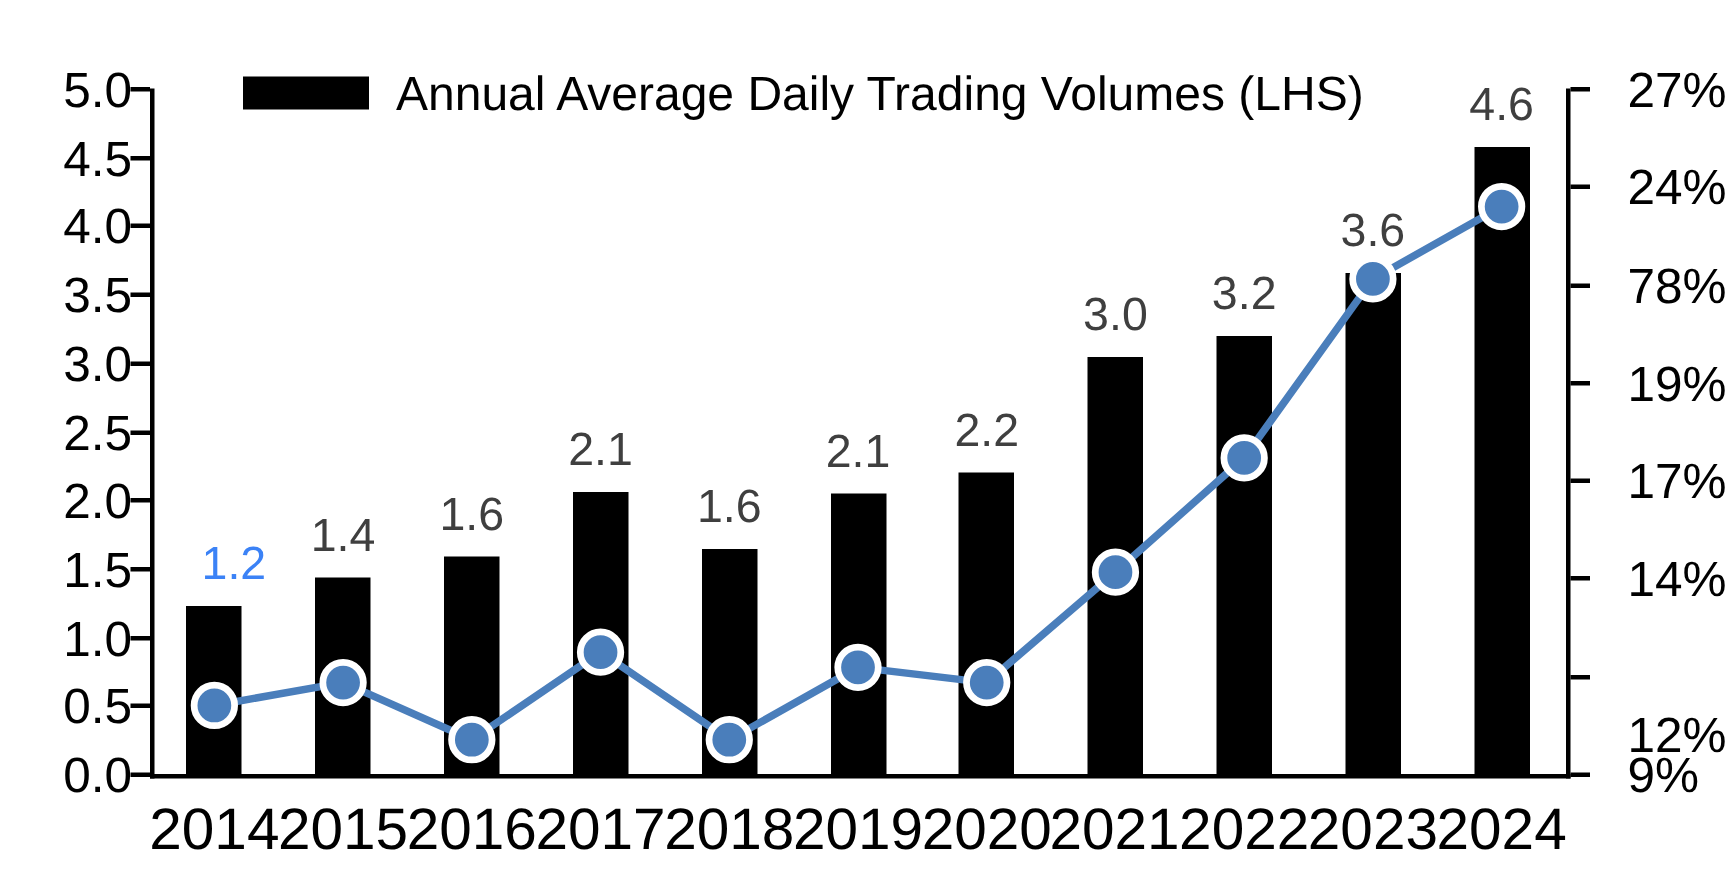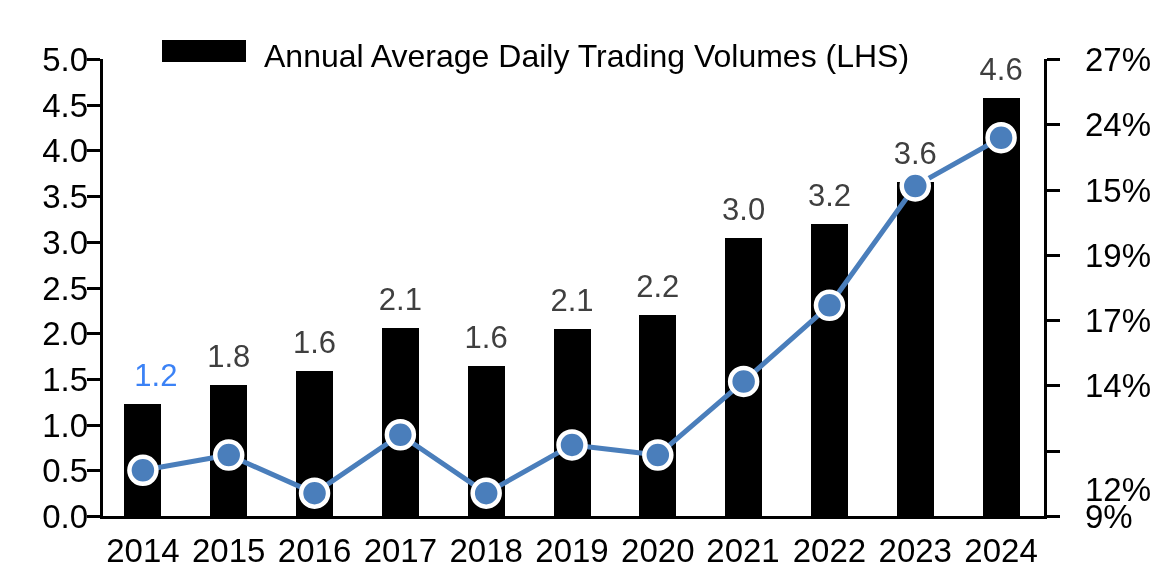--- a/index.html
+++ b/index.html
@@ -70,37 +70,37 @@
     position: absolute;
     left: 0; top: 0;
     width: 944px;
     height: 457px;
     overflow: visible;
   }
 
   
   .x-label {
     position: absolute;
-    font-size: 33px;
+    font-size: 39px;
     color: #000000;
     line-height: 1;
     white-space: nowrap;
     transform: translateX(-50%);
     top: 534px;
   }
 
   
   #legend {
     position: absolute;
     left: 162px;
     top: 40px;
   }
   .legend-row {
     display: flex;
-    align-items: flex-start;
+    align-items: center;
     height: 44px;
   }
   .legend-swatch-bar {
     width: 84px;
     height: 22px;
     background: #000000;
     margin-right: 18px;
     flex: 0 0 auto;
   }
   .legend-swatch-line {
@@ -151,21 +151,21 @@
       <div class="axis-label left" style="top: 88.7px;">4.5</div>
       <div class="axis-label left" style="top: 43px;">5.0</div>
     </div>
 
   <div id="right-tick-labels">
       <div class="axis-label right" style="top: 500px;">9%</div>
       <div class="axis-label right" style="top: 445px; margin-top: 28px;">12%</div>
       <div class="axis-label right" style="top: 369.425px;">14%</div>
       <div class="axis-label right" style="top: 304.15px;">17%</div>
       <div class="axis-label right" style="top: 238.85px;">19%</div>
-      <div class="axis-label right" style="top: 173.575px;">15%</div>
+      <div class="axis-label right" style="top: 173.575px;">78%</div>
       <div class="axis-label right" style="top: 108.275px;">24%</div>
       <div class="axis-label right" style="top: 43px;">27%</div>
     </div>
 
   <div class="spine" style="left:100px; top:59px; width:3px; height:460px;"></div>
   <div class="spine" style="left:1044px; top:59px; width:3px; height:460px;"></div>
   <div class="spine" style="left:100px; top:516px; width:947px; height:3px;"></div>
 
   <div id="left-ticks">
       <div class="tick" style="left: 87px; top: 515px; width: 13px;"></div>
@@ -218,21 +218,21 @@
           <circle cx="643.64" cy="322.44" r="13.5" fill="#4a7ebb" stroke="#ffffff" stroke-width="4.5"></circle>
           <circle cx="729.45" cy="246.27" r="13.5" fill="#4a7ebb" stroke="#ffffff" stroke-width="4.5"></circle>
           <circle cx="815.27" cy="126.94" r="13.5" fill="#4a7ebb" stroke="#ffffff" stroke-width="4.5"></circle>
           <circle cx="901.09" cy="78.71" r="13.5" fill="#4a7ebb" stroke="#ffffff" stroke-width="4.5"></circle>
         </g>
     </svg>
   </div>
 
   <div id="bar-labels">
       <div class="bar-label" style="left: 142.909px; top: 360.492px; color: #3b82f6; margin-left: 13px;">1.2</div>
-      <div class="bar-label" style="left: 228.727px; top: 341.298px; color: rgb(63, 63, 63);">1.8</div>
+      <div class="bar-label" style="left: 228.727px; top: 341.298px; color: rgb(63, 63, 63);">1.4</div>
       <div class="bar-label" style="left: 314.545px; top: 326.674px; color: rgb(63, 63, 63);">1.6</div>
       <div class="bar-label" style="left: 400.364px; top: 283.716px; color: rgb(63, 63, 63);">2.1</div>
       <div class="bar-label" style="left: 486.182px; top: 322.104px; color: rgb(63, 63, 63);">1.6</div>
       <div class="bar-label" style="left: 572px; top: 284.63px; color: rgb(63, 63, 63);">2.1</div>
       <div class="bar-label" style="left: 657.818px; top: 270.92px; color: #404040;">2.2</div>
       <div class="bar-label" style="left: 743.636px; top: 194.144px; color: rgb(63, 63, 63);">3.0</div>
       <div class="bar-label" style="left: 829.455px; top: 180.434px; color: rgb(63, 63, 63);">3.2</div>
       <div class="bar-label" style="left: 915.273px; top: 138.39px; color: rgb(63, 63, 63);">3.6</div>
       <div class="bar-label" style="left: 1001.09px; top: 54.302px; color: rgb(63, 63, 63);">4.6</div>
     </div>

